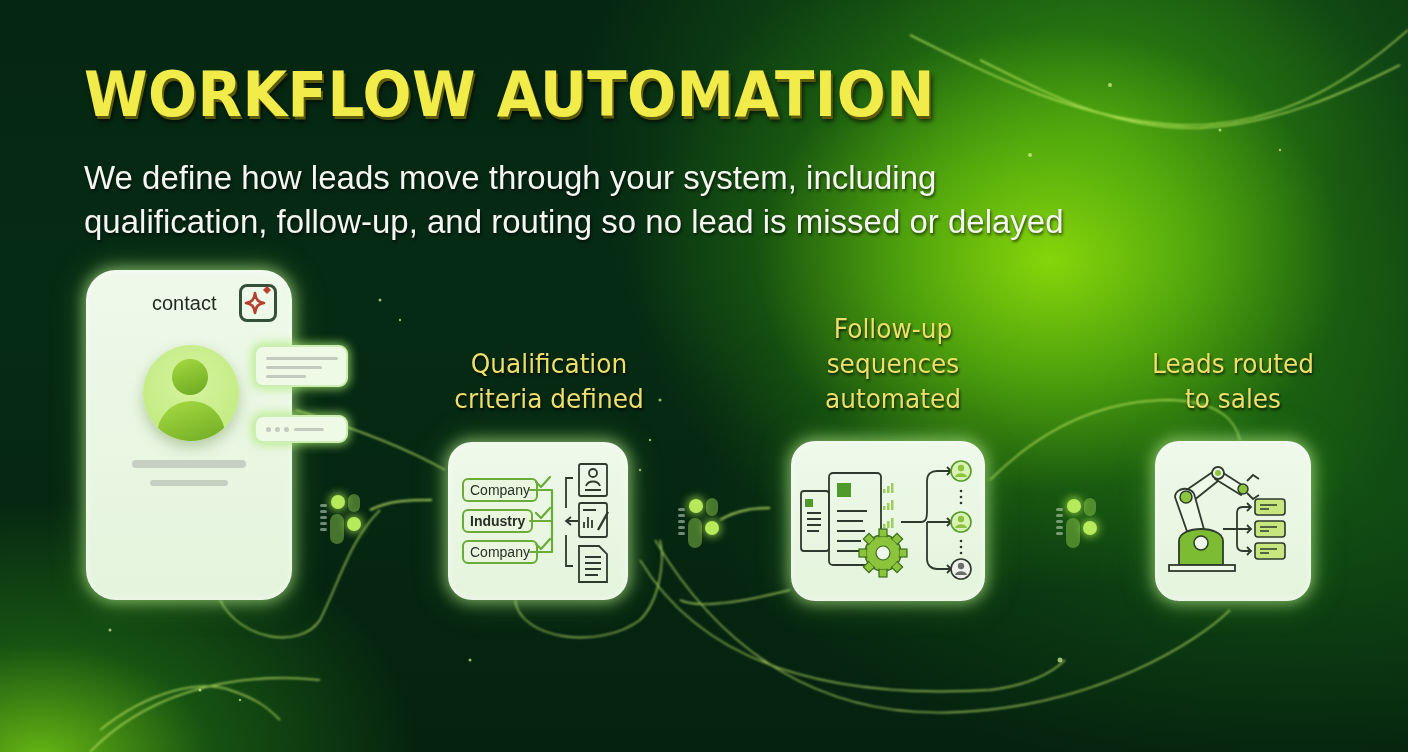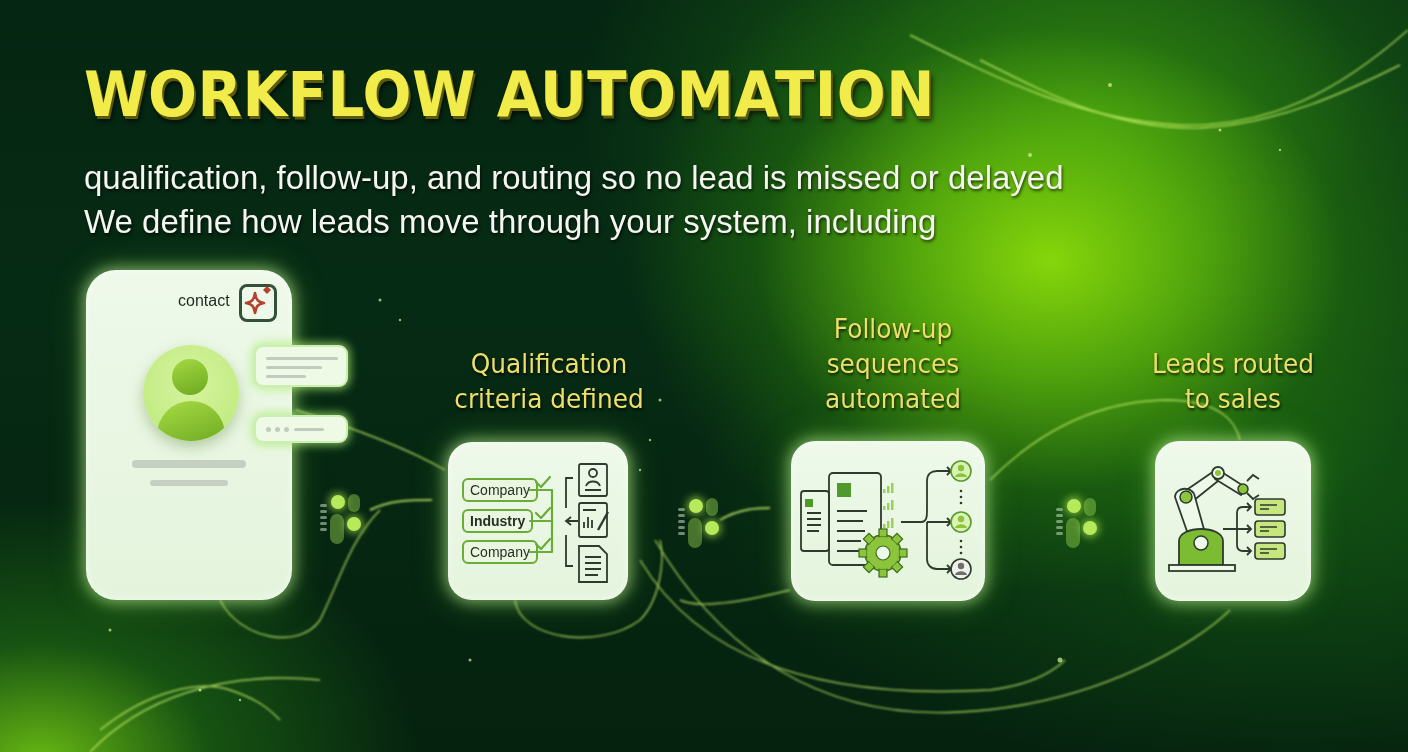--- a/index.html
+++ b/index.html
@@ -31,21 +31,21 @@
     color: #f4f6ef; text-shadow: 1px 2px 3px rgba(0,0,0,0.65);
   }
 
   .card {
     position: absolute;
     background: linear-gradient(180deg, #eef9ea 0%, #e4f4dc 100%);
     border-radius: 24px;
     box-shadow: 0 0 14px 3px rgba(190,240,150,0.55), 0 0 30px 6px rgba(120,200,60,0.25), inset 0 0 8px rgba(255,255,255,0.6);
   }
   .contact-card { left: 86px; top: 270px; width: 206px; height: 330px; border-radius: 30px; }
-  .contact-label { position: absolute; left: 66px; top: 22px; font-size: 16px; color: #1d2a1d; margin-left: 26px; }
+  .contact-label { position: absolute; left: 66px; top: 22px; font-size: 20px; color: #1d2a1d; }
   .sparkle-box {
     position: absolute; left: 153px; top: 14px; width: 38px; height: 38px;
     border: 3px solid #35503a; border-radius: 8px;
   }
   .avatar {
     position: absolute; left: 57px; top: 75px; width: 96px; height: 96px; border-radius: 50%;
     background: radial-gradient(circle at 50% 40%, #d7f3a0 0%, #c3ec84 70%, #b6e06e 100%);
     box-shadow: 0 6px 14px rgba(80,120,40,0.35); overflow: hidden;
   }
   .avatar .head { position: absolute; left: 29px; top: 14px; width: 36px; height: 36px; border-radius: 50%; background: linear-gradient(160deg,#a5da42,#6aa81f); }
@@ -116,22 +116,22 @@
     <circle cx="200" cy="690" r="1.5"></circle>
       <circle cx="240" cy="700" r="1.2"></circle>
       <circle cx="470" cy="660" r="1.5"></circle>
     <circle cx="110" cy="630" r="1.5"></circle>
       <circle cx="1060" cy="660" r="2.5"></circle>
   </g>
 </svg>
 
 <div class="title">WORKFLOW AUTOMATION</div>
 <div class="subtitle">
+  <div>We define how leads move through your system, including</div>
   <div>qualification, follow-up, and routing so no lead is missed or delayed</div>
-  <div>We define how leads move through your system, including</div>
 </div>
 
 <div class="card contact-card">
   <div class="contact-label">contact</div>
   <div class="sparkle-box">
     <svg width="38" height="38" viewBox="0 0 38 38" style="position:absolute;left:-3px;top:-3px;">
       <path d="M16 9 C17 16, 19 18, 25 19 C19 20, 17 22, 16 29 C15 22, 13 20, 7 19 C13 18, 15 16, 16 9 Z" fill="none" stroke="#b8402e" stroke-width="2.6" stroke-linejoin="round"></path>
       <path d="M28 2 L32 6 L28 10 L24 6 Z" fill="#b8402e"></path>
     </svg>
   </div>

